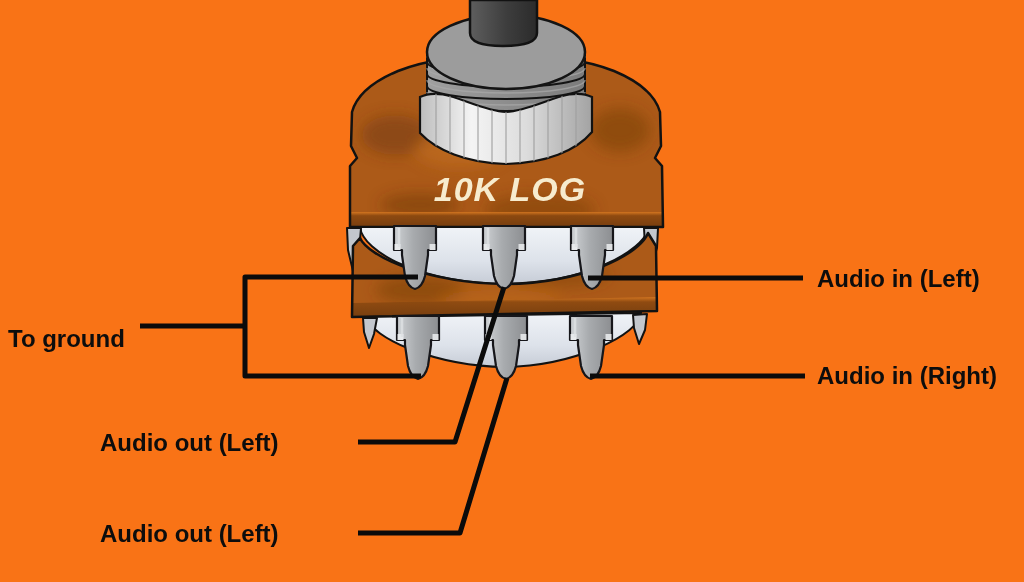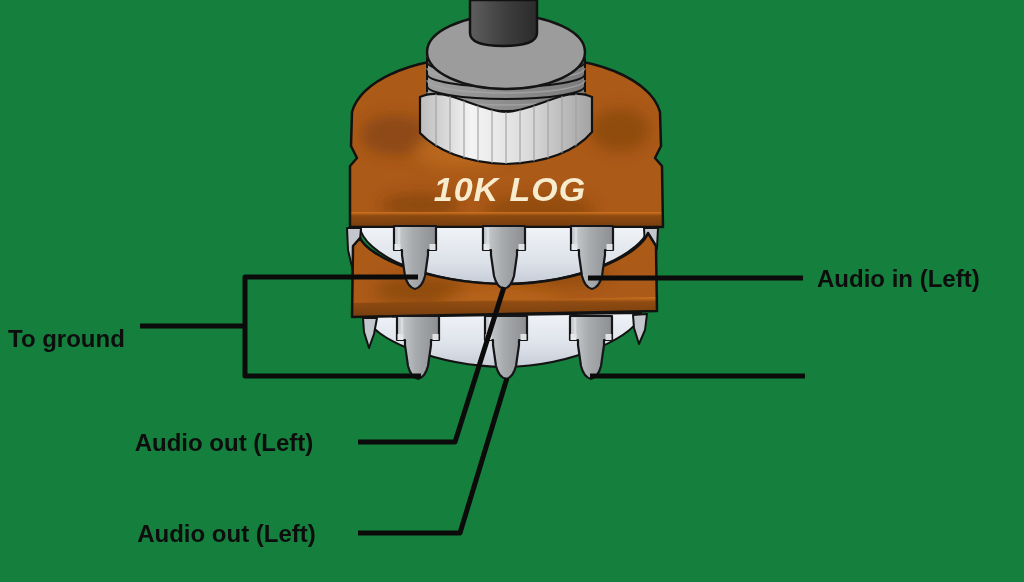--- a/index.html
+++ b/index.html
@@ -1,33 +1,33 @@
 <!DOCTYPE html>
 <html><head>
 <meta charset="utf-8">
 <style>
   html,body{margin:0;padding:0;background:#e9e9e9;}
   .stage{
     position:relative;
     width:1024px;height:582px;
-    background:#15803d;
+    background:#f97316;
     overflow:hidden;
     font-family:"Liberation Sans",sans-serif;
   }
   .stage svg{position:absolute;left:0;top:0;}
   .lbl{
     position:absolute;
     font-family:Liberation Sans, sans-serif;
     font-weight:bold;
     font-size:24px;
     color:#0d0d0d;
     line-height:30px;
     white-space:nowrap;
   }
-  .lbl.right{text-align:center;}
+  .lbl.right{text-align:left;}
   .marking{
     font-family:"Liberation Sans",sans-serif;
     font-style:italic;
     font-weight:bold;
     font-size:34px;
     letter-spacing:1px;
     fill:#F7ECCE;
   }
 </style>
 </head>
@@ -182,18 +182,19 @@
     <path d="M590,376 L805,376"></path>
     <path d="M358,442 L455,442 L504,287"></path>
     <path d="M358,533 L460,533 L507,378"></path>
   </g>
 </svg>
 
 <div class="lbl" style="left:8px;top:324px;">To ground</div>
 
 <div class="lbl" style="left:817px;top:264px;">Audio in (Left)</div>
 
+<div class="lbl" style="left:817px;top:361px;">Audio in (Right)</div>
 
 <div class="lbl right" style="left:100px;top:428px;width:248px;">Audio out (Left)</div>
 
 <div class="lbl right" style="left:100px;top:519px;width:253px;">Audio out (Left)</div>
 
 </div>
 
 </body></html>

